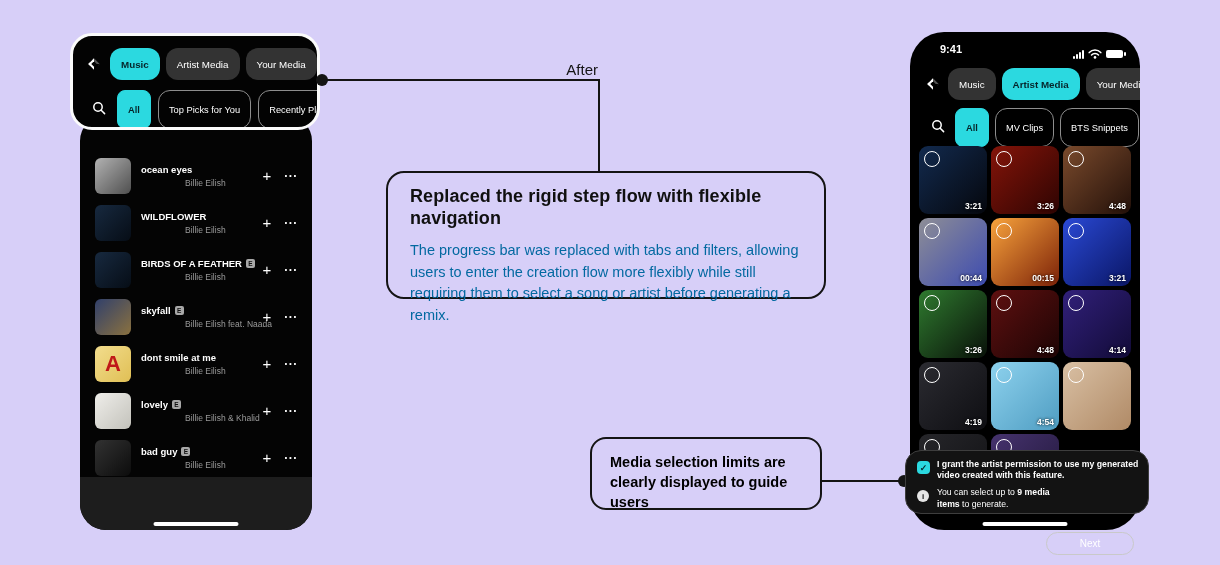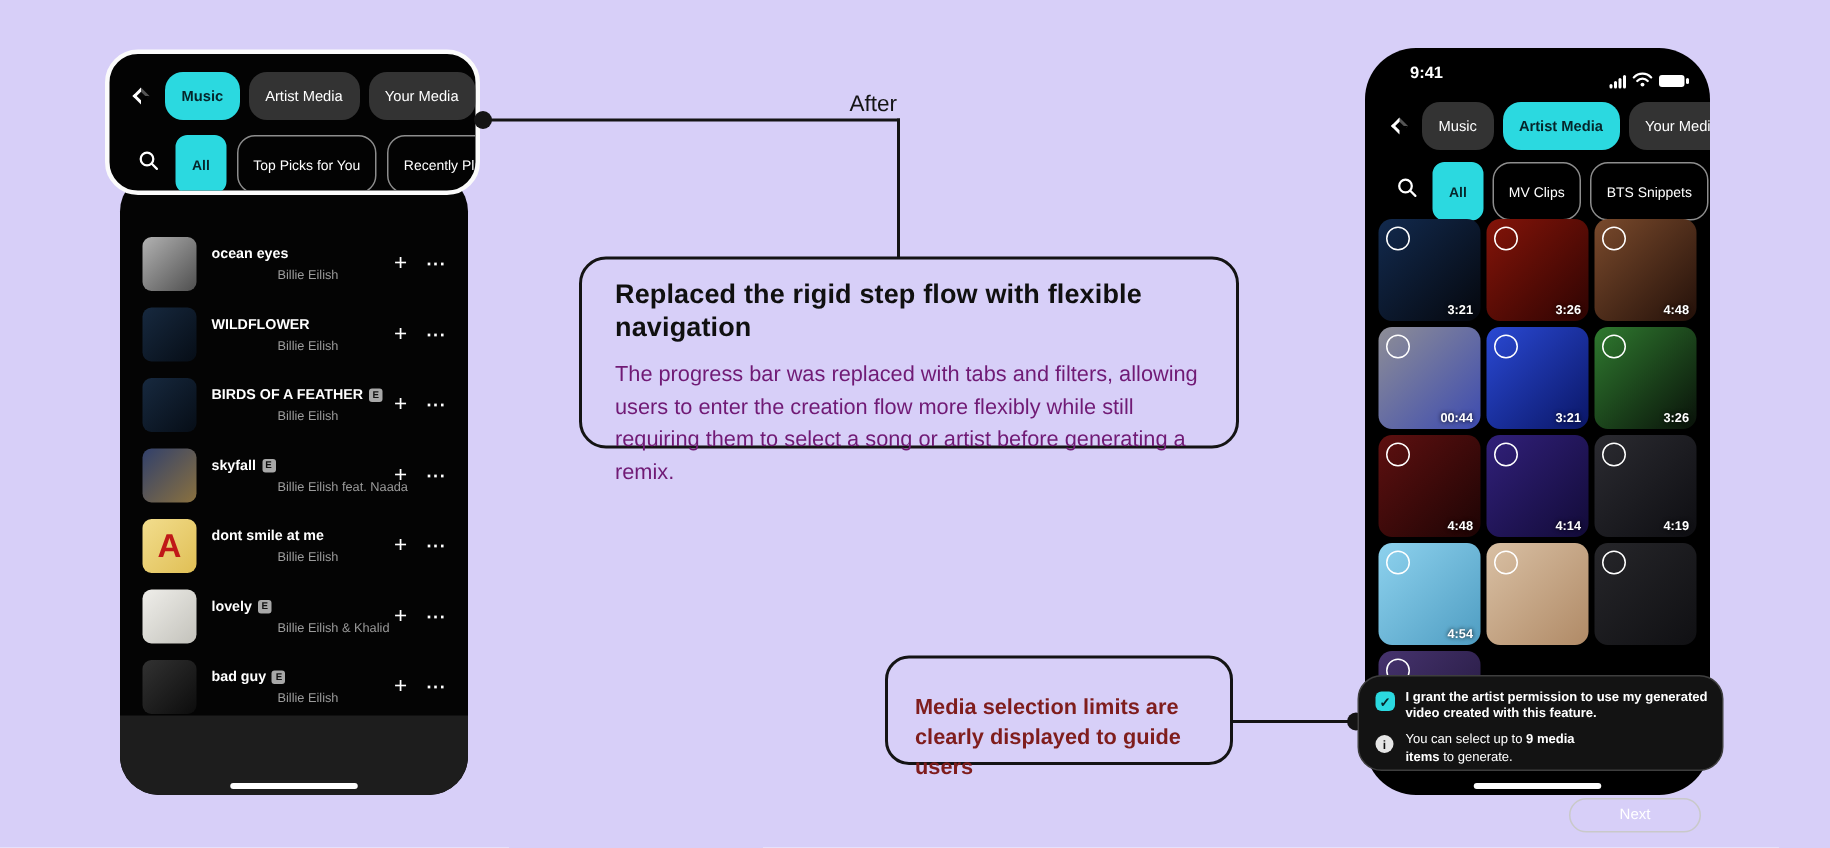--- a/index.html
+++ b/index.html
@@ -79,23 +79,23 @@
   .info-icon{ position:absolute; left:11px; top:39px; width:12px; height:12px; background:#e6e6e6; color:#111;
               border-radius:50%; font-size:8px; font-weight:bold; display:flex; align-items:center; justify-content:center; }
   .consent-note{ position:absolute; left:31px; top:36px; width:114px; color:#fff; font-size:8.7px; line-height:1.35; }
   .next-right{ right:14px; top:34px; width:88px; height:23px; border-radius:12px; }
 
   
   .after-label{ position:absolute; left:540px; top:61px; width:58px; text-align:right; font-size:15px; color:var(--ink); }
   .callout{ position:absolute; box-sizing:border-box; background:var(--bg); border:2px solid var(--ink); z-index:4; }
   .callout-1{ left:386px; top:171px; width:440px; height:128px; border-radius:18px; padding:13px 22px; }
   .callout-1 h2{ margin:0 0 10px; font-size:18px; line-height:1.22; color:#101010; max-width:372px; letter-spacing:.1px; }
-  .callout-1 p{ margin:0; font-size:14.5px; line-height:1.5; color:#701a75; }
+  .callout-1 p{ margin:0; font-size:14.5px; line-height:1.5; color:#0369a1; }
   .callout-2{ left:590px; top:437px; width:232px; height:73px; border-radius:16px; border-width:2.5px;
-              padding:23px 16px 0 18px; font-weight:bold; font-size:14.5px; line-height:1.38; color:#7f1d1d; }
+              padding:13px 16px 0 18px; font-weight:bold; font-size:14.5px; line-height:1.38; color:#000000; }
   .cline{ position:absolute; background:var(--ink); z-index:3; }
   .cdot{ position:absolute; width:12px; height:12px; background:var(--ink); border-radius:50%; z-index:3; }
 </style>
 </head>
 <body>
 
 <div class="stage">
 
   <div class="phone phone-left">
     <div class="song-list" id="song-list">
@@ -281,20 +281,24 @@
           <span class="duration">3:26</span>
         </div>
         <div class="thumb" style="background: linear-gradient(135deg, rgb(122, 74, 44), rgb(35, 16, 9));">
           <div class="sel-circle"></div>
           <span class="duration">4:48</span>
         </div>
         <div class="thumb" style="background: linear-gradient(135deg, rgb(142, 142, 150), rgb(61, 75, 176));">
           <div class="sel-circle"></div>
           <span class="duration">00:44</span>
         </div>
+        <div class="thumb" style="background: linear-gradient(135deg, rgb(248, 163, 60), rgb(124, 34, 8));">
+          <div class="sel-circle"></div>
+          <span class="duration">00:15</span>
+        </div>
         <div class="thumb" style="background: linear-gradient(135deg, rgb(42, 73, 212), rgb(10, 22, 102));">
           <div class="sel-circle"></div>
           <span class="duration">3:21</span>
         </div>
         <div class="thumb" style="background: linear-gradient(135deg, rgb(47, 122, 47), rgb(9, 17, 9));">
           <div class="sel-circle"></div>
           <span class="duration">3:26</span>
         </div>
         <div class="thumb" style="background: linear-gradient(135deg, rgb(94, 16, 16), rgb(29, 4, 4));">
           <div class="sel-circle"></div>

